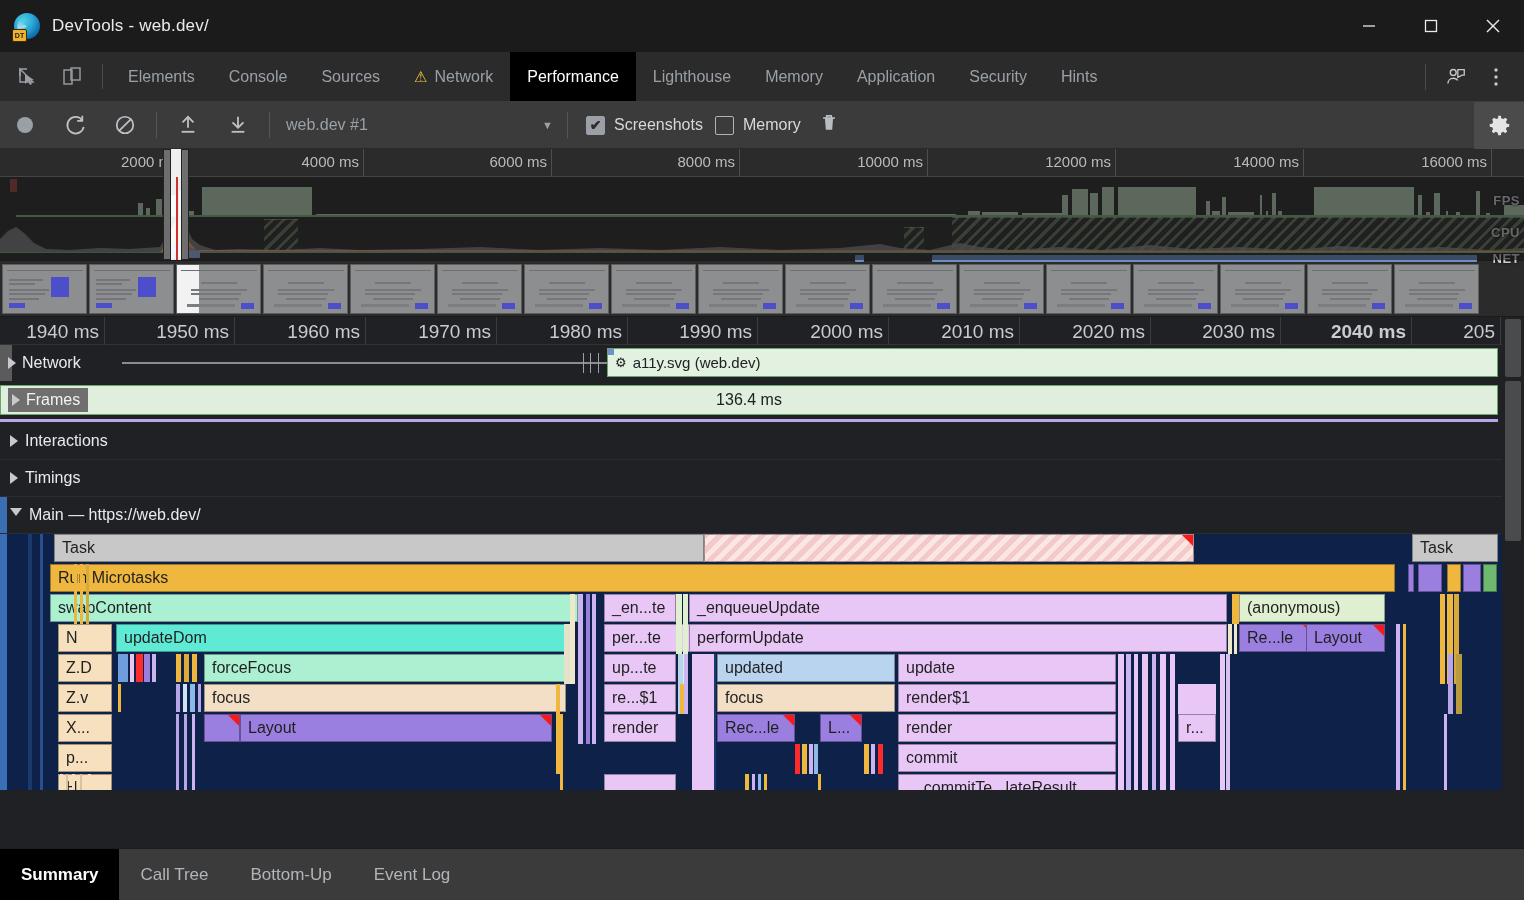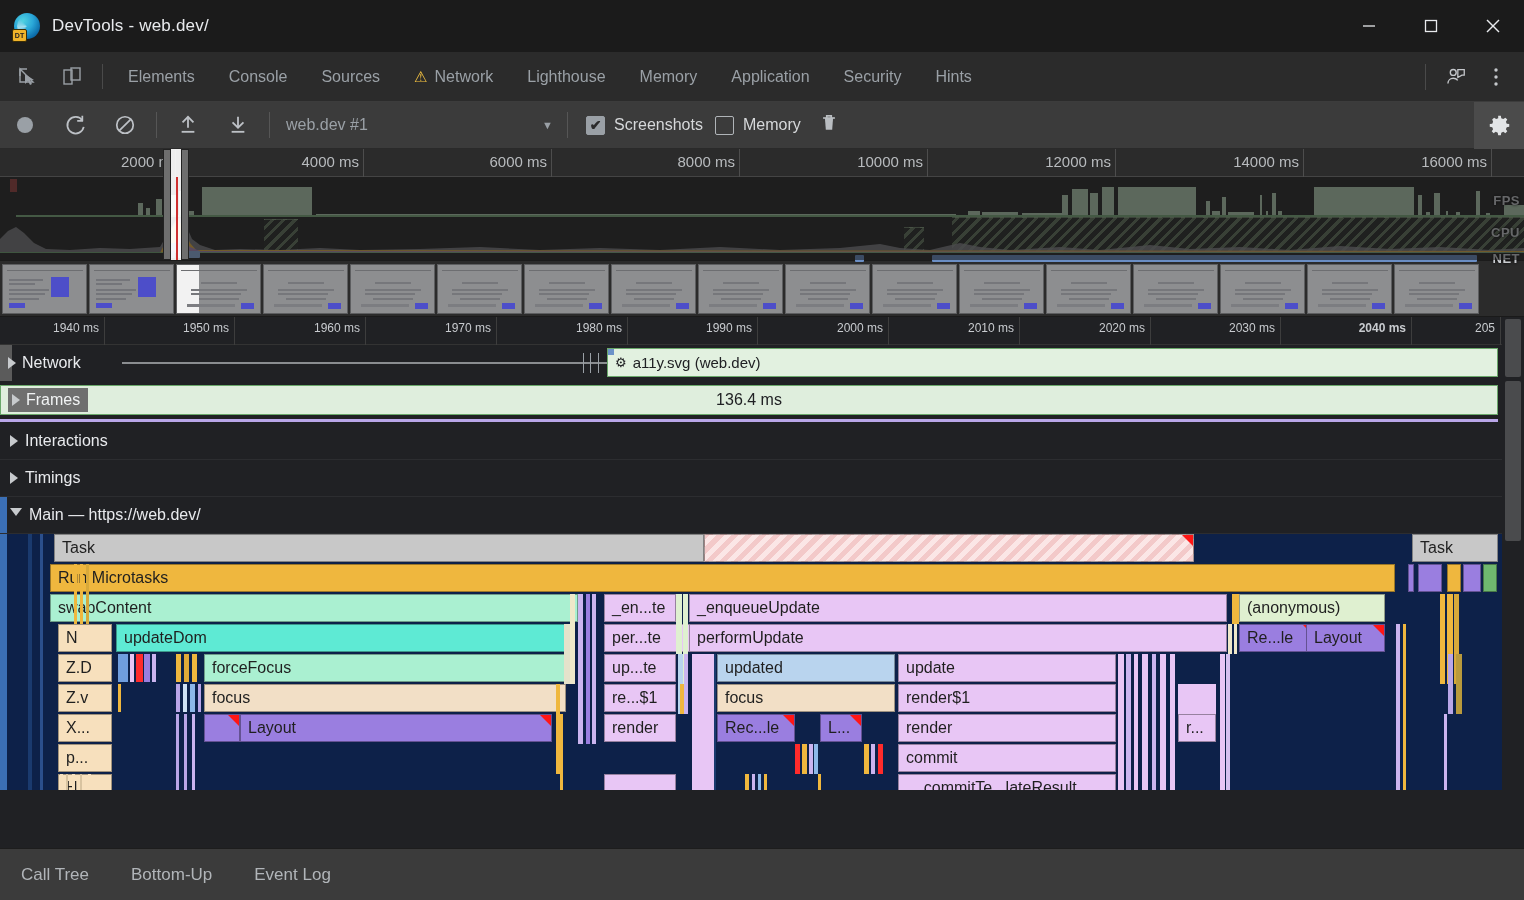--- a/index.html
+++ b/index.html
@@ -135,21 +135,21 @@
   .frame-thumb .ln { position:absolute; background:#6d6e71; height:2px; }
   .frame-thumb .blk { position:absolute; background:#4d4ec9; }
   .frame-thumb.white-left::before {
     content:""; position:absolute; left:0; top:0; bottom:0; width:22px; background:#f2f2f2;
   }
 
   
   .detail { position:relative; background:#202124; height:473px; overflow:hidden; }
   .d-ruler { height:28px; position:relative; background:#202124; border-bottom:1px solid #333; }
   .d-ruler .dtick { position:absolute; top:0; height:28px; border-left:1px solid #3d3d3d; }
-  .d-ruler .dtick span { position:absolute; right:6px; top:4px; color:#c8cbcf; font-size:12px; white-space:nowrap; }
+  .d-ruler .dtick span { position:absolute; right:6px; top:4px; color:#c8cbcf; font-size:19px; white-space:nowrap; }
 
   .track-net { position:relative; height:36px; background:#202124; }
   .track-hdr {
     position:absolute; left:0; top:0; height:100%; display:flex; align-items:center;
     gap:6px; padding-left:8px; z-index:4; color:#e8eaed; font-size:16px;
   }
   .tri { width:0; height:0; border-left:8px solid #c7cacd; border-top:6px solid transparent; border-bottom:6px solid transparent; }
   .tri.down { border-left:6px solid transparent; border-right:6px solid transparent; border-top:8px solid #c7cacd; }
   .hdr-grip { position:absolute; left:0; top:0; bottom:0; width:12px; background:#5b5b5b; }
 
@@ -262,20 +262,23 @@
   <div class="tab">
       <span>Console</span>
     </div>
   <div class="tab">
       <span>Sources</span>
     </div>
   <div class="tab">
     <span class="warn-tri">⚠</span>
     <span>Network</span>
   </div>
+  <div class="tab active">
+      <span>Performance</span>
+    </div>
   <div class="tab">
       <span>Lighthouse</span>
     </div>
   <div class="tab">
       <span>Memory</span>
     </div>
   <div class="tab">
       <span>Application</span>
     </div>
   <div class="tab">
@@ -916,20 +919,23 @@
       <div style="position: absolute; left: 1178px; top: 150px; width: 38px; height: 30px; background: rgb(232, 198, 245);"></div>
     </div>
 
   <div class="vscroll">
     <div class="thumb" style="top:2px; height:58px;"></div>
     <div class="thumb" style="top:64px; height:160px;"></div>
   </div>
 </div>
 
 <div class="bottom-tabs">
+  <div class="btab active">
+      <span>Summary</span>
+    </div>
   <div class="btab">
       <span>Call Tree</span>
     </div>
   <div class="btab">
       <span>Bottom-Up</span>
     </div>
   <div class="btab">
       <span>Event Log</span>
     </div>
 </div>

